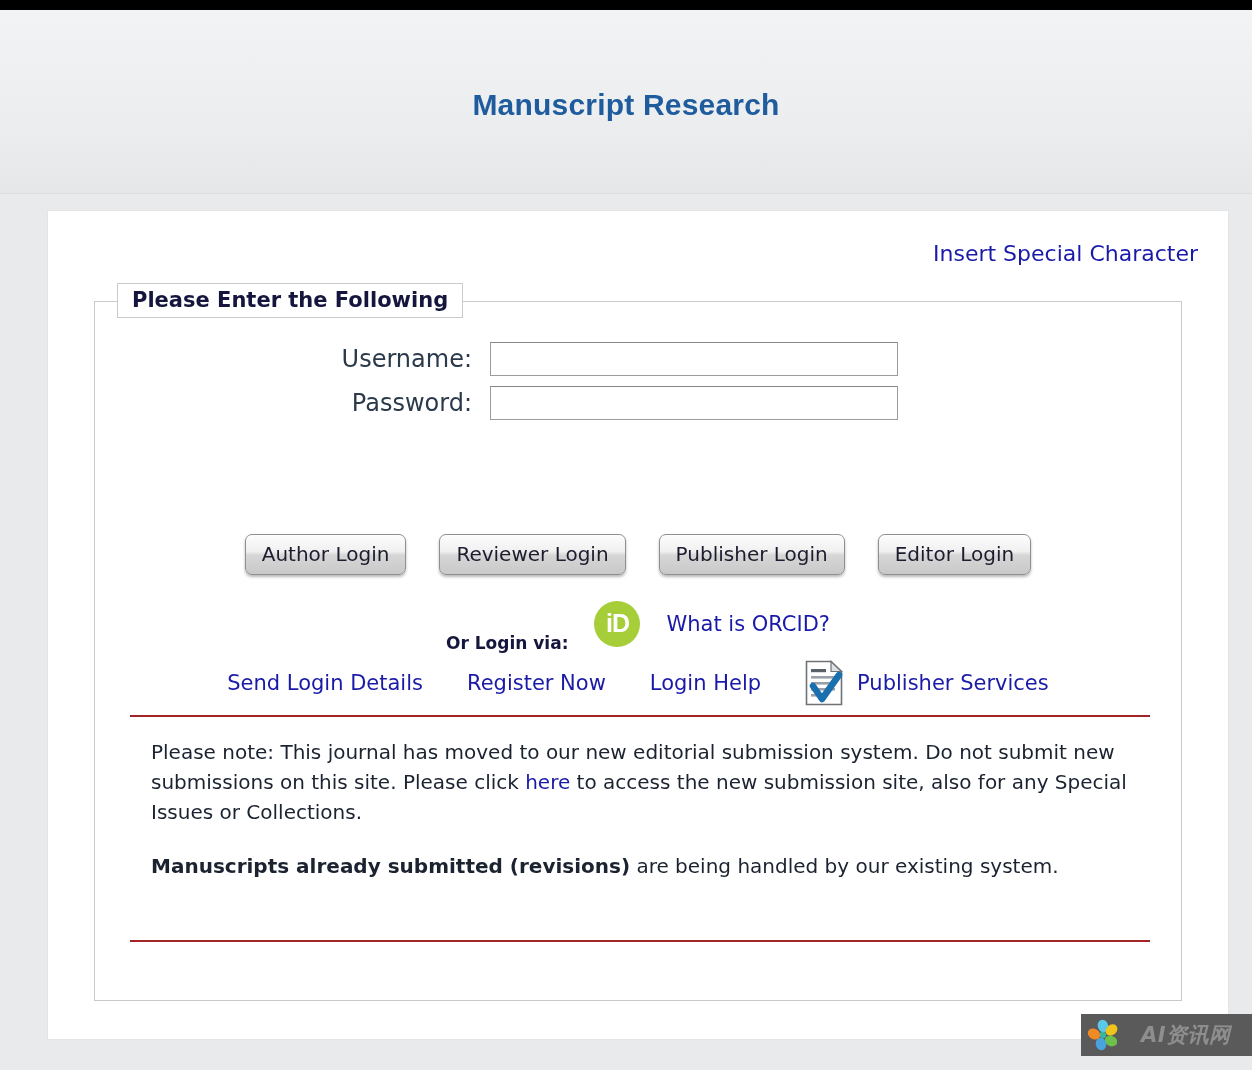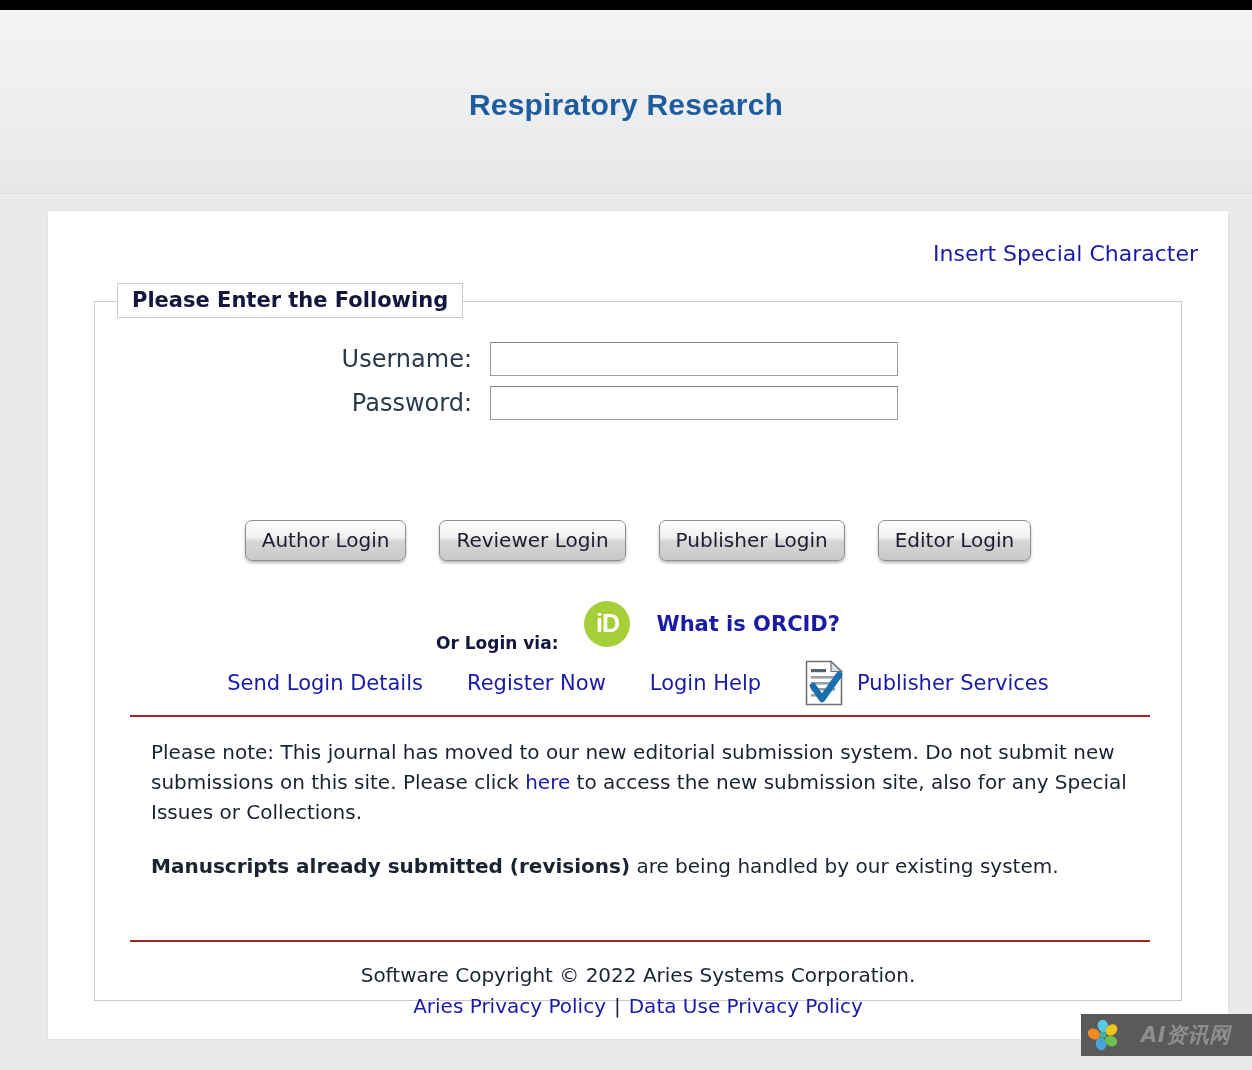--- a/index.html
+++ b/index.html
@@ -134,21 +134,21 @@
     font-size: 16px;
     padding: 2px 5px;
     box-sizing: border-box;
     font-family: "DejaVu Sans", sans-serif;
     outline: none;
   }
 
   
   .button-row {
     position: absolute;
-    top: 218px;
+    top: 232px;
     left: 0;
     width: 100%;
     display: flex;
     justify-content: center;
     gap: 33px;
   }
   .login-btn {
     background: linear-gradient(to bottom, #fdfdfd 0%, #f0f0f0 42%, #d6d6d6 52%, #c9c9c9 100%);
     border: 1px solid #8e8f92;
     border-radius: 7px;
@@ -193,21 +193,20 @@
   .orcid-icon span {
     color: #ffffff;
     font-family: "Liberation Sans", sans-serif;
     font-weight: bold;
     font-size: 25px;
     letter-spacing: -1px;
     line-height: 1;
   }
   .orcid-what {
     font-size: 21px;
-    font-weight: bold;
   }
 
   
   .links-row {
     position: absolute;
     top: 358px;
     left: 0;
     width: 100%;
     display: flex;
     justify-content: center;
@@ -293,21 +292,21 @@
     letter-spacing: .5px;
     white-space: nowrap;
   }
 </style>
 </head>
 <body>
 
 <div class="topbar"></div>
 
 <div class="header-band">
-  <div class="journal-title">Respiratory Research</div>
+  <div class="journal-title">Manuscript Research</div>
 </div>
 
 <div class="content-panel">
 
   <div class="special-char-row">
     <a class="link special-char-link">Insert Special Character</a>
   </div>
 
   <div class="login-fieldset">
 
@@ -367,24 +366,20 @@
     <hr class="hr-red hr-top">
 
     <div class="note-block">
       <p><span>Please note: This journal has moved to our new editorial submission system. Do not submit new submissions on this site. Please click </span><a class="link">here</a><span> to access the new submission site, also for any Special Issues or Collections.</span></p>
 
       <p><b>Manuscripts already submitted (revisions)</b><span> are being handled by our existing system.</span></p>
     </div>
 
     <hr class="hr-red hr-bottom">
 
-    <div class="footer-block">
-      <div>Software Copyright © 2022 Aries Systems Corporation.</div>
-      <div><a class="link">Aries Privacy Policy</a><span class="footer-sep">|</span><a class="link">Data Use Privacy Policy</a></div>
-    </div>
 
   </div>
 </div>
 
 <div class="watermark">
   <span class="wm-flower">
     <svg viewBox="0 0 32 32" width="32" height="32" aria-hidden="true">
       <ellipse cx="16" cy="7" rx="5.2" ry="6.4" fill="#5bc8e8" transform="rotate(-18 16 7)"></ellipse>
       <ellipse cx="24.5" cy="11" rx="5.2" ry="6.4" fill="#f0c419" transform="rotate(48 24.5 11)"></ellipse>
       <ellipse cx="24" cy="22" rx="5.2" ry="6.4" fill="#6fc04b" transform="rotate(112 24 22)"></ellipse>

